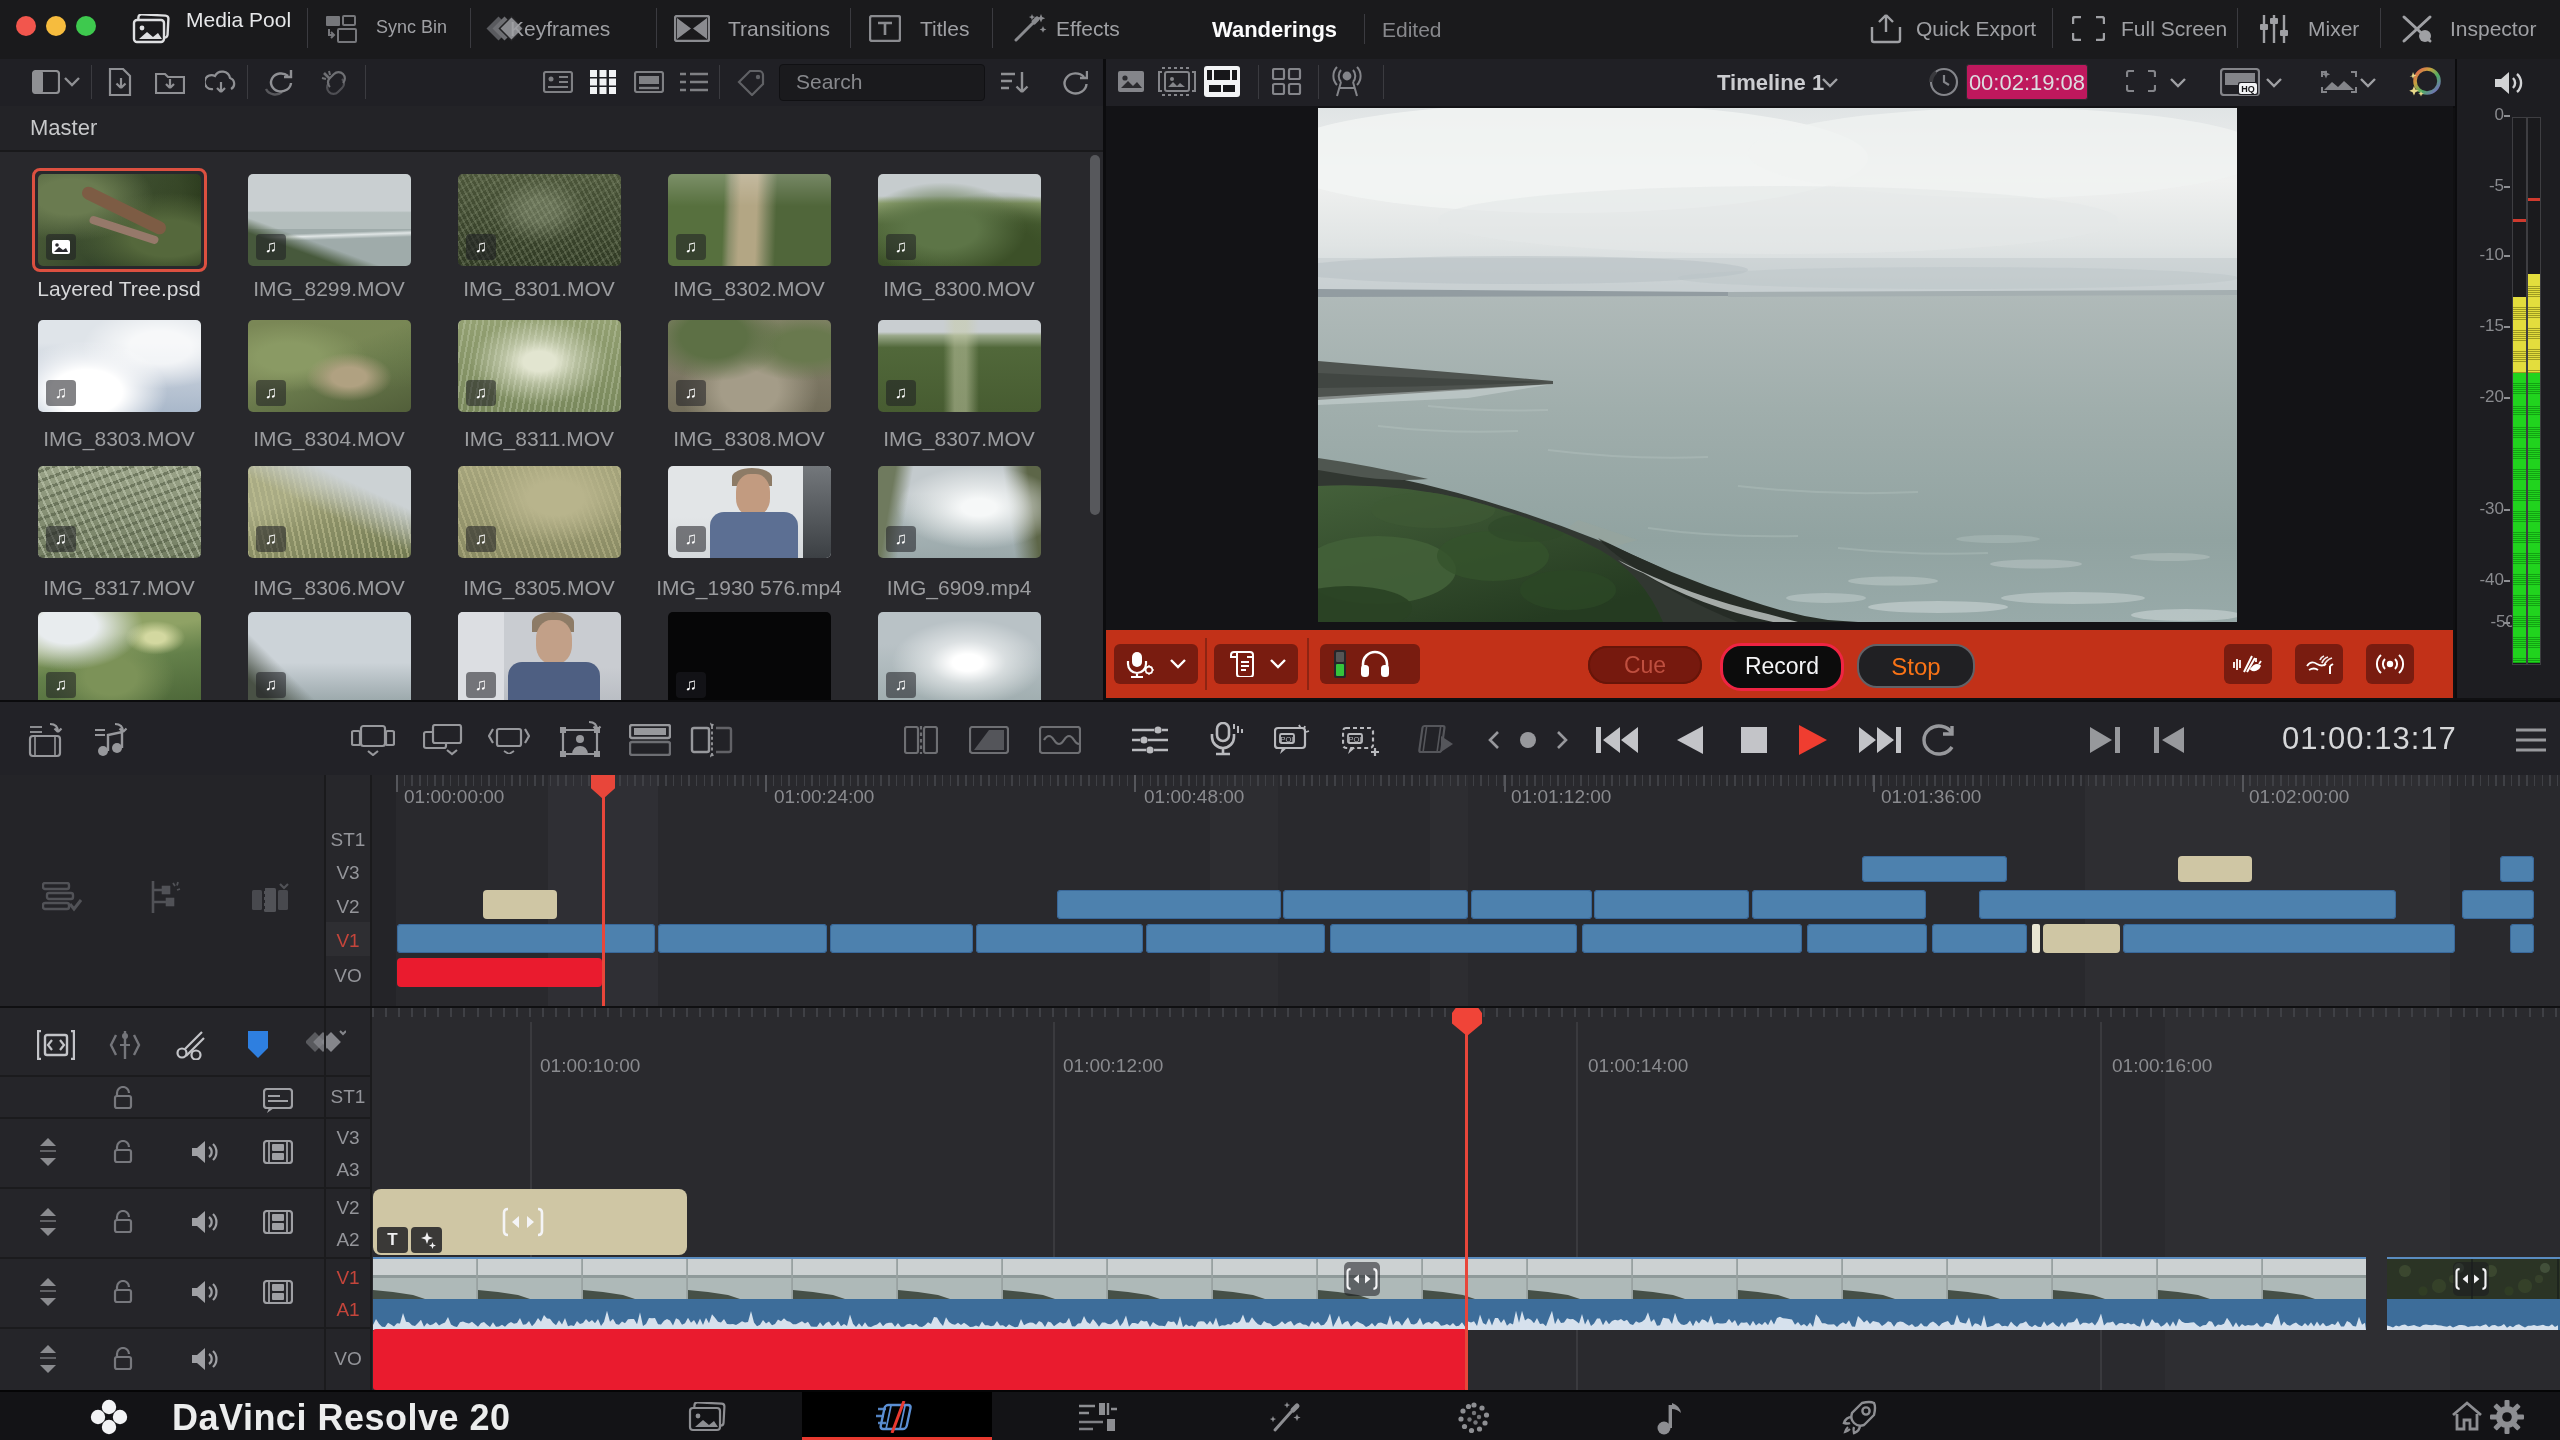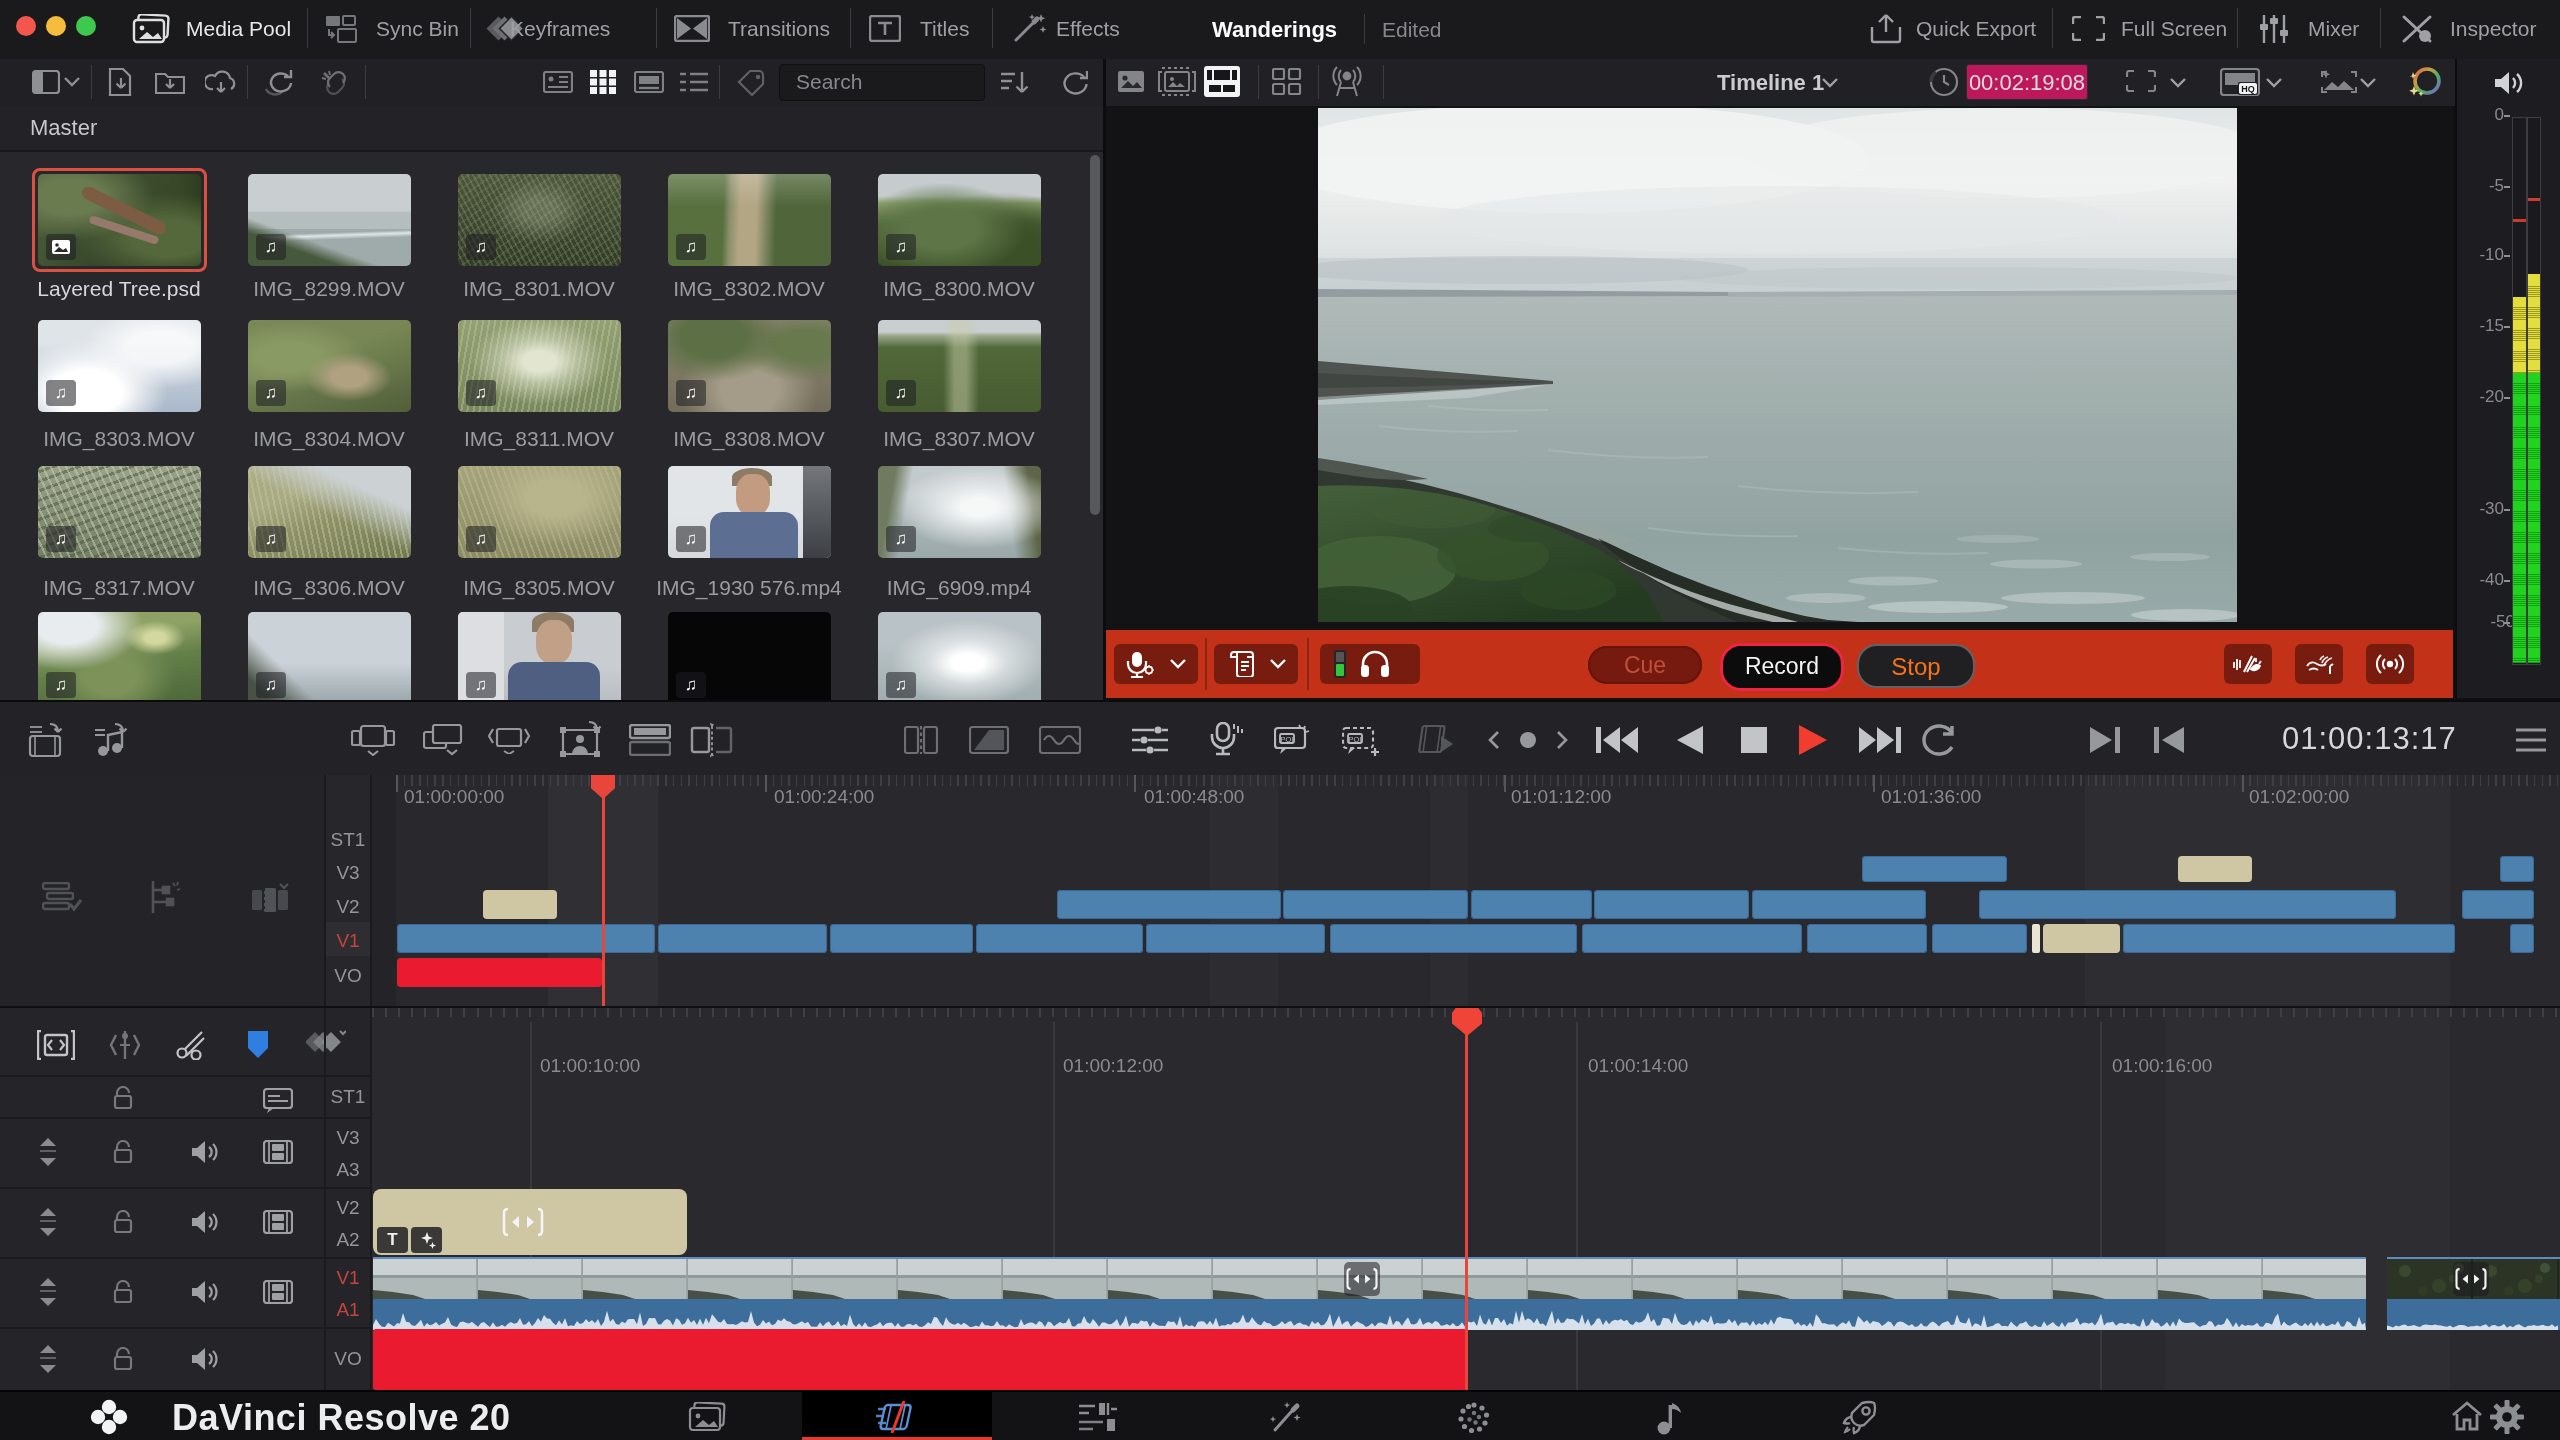--- a/index.html
+++ b/index.html
@@ -25,30 +25,30 @@
  <div class="a" style="left:16px;top:16px;width:20px;height:20px;border-radius:50%;background:#f2564d;"></div>
  <div class="a" style="left:46px;top:16px;width:20px;height:20px;border-radius:50%;background:#f6bc3e;"></div>
  <div class="a" style="left:76px;top:16px;width:20px;height:20px;border-radius:50%;background:#3ec94e;"></div>
 
  <svg class="a" style="left:132px;top:14px" width="38" height="30" viewBox="0 0 38 30">
       <rect x="6" y="1" width="30" height="22" rx="3" fill="none" stroke="#dedfe1" stroke-width="2.4" transform="rotate(3 21 12)"></rect>
       <rect x="2" y="6" width="30" height="22" rx="3" fill="#1a1a1c" stroke="#dedfe1" stroke-width="2.4"></rect>
       <circle cx="10" cy="14" r="2.4" fill="#dedfe1"></circle>
       <path d="M7 25 L15 18 L21 23 L26 19 L30 25 Z" fill="#dedfe1"></path>
     </svg>
- <div class="a tx wh" style="left:186px;top:17px;font-size:21px;">Media Pool</div>
+ <div class="a tx wh" style="left:186px;top:8px;font-size:21px;">Media Pool</div>
  <div class="vdiv" style="left:307px;"></div>
 
  <svg class="a" style="left:325px;top:15px" width="34" height="28" viewBox="0 0 34 28">
       <rect x="1" y="1" width="14" height="10" rx="1" fill="#76777b"></rect>
       <rect x="18" y="1" width="12" height="9" rx="1" fill="none" stroke="#76777b" stroke-width="2"></rect>
       <rect x="13" y="14" width="18" height="13" rx="1" fill="none" stroke="#76777b" stroke-width="2"></rect>
       <path d="M4 14 v6 h5 M6 17 l3 3 l-3 3" stroke="#76777b" stroke-width="2" fill="none"></path>
     </svg>
- <div class="a tx" style="left:376px;top:17px;font-size:21px;">Sync Bin</div>
+ <div class="a tx" style="left:376px;top:17px;font-size:18px;">Sync Bin</div>
  <div class="vdiv" style="left:470px;"></div>
 
  <svg class="a" style="left:486px;top:14px" width="40" height="30" viewBox="0 0 40 30">
       <g fill="#5a5b5f">
         <rect x="4" y="6" width="17" height="17" transform="rotate(45 12.5 14.5)"></rect>
       </g>
       <g fill="#6e6f73">
         <rect x="10" y="6" width="17" height="17" transform="rotate(45 18.5 14.5)"></rect>
       </g>
       <rect x="17" y="6" width="17" height="17" transform="rotate(45 25.5 14.5)" fill="#8a8b8f" stroke="#232325" stroke-width="1.5"></rect>

